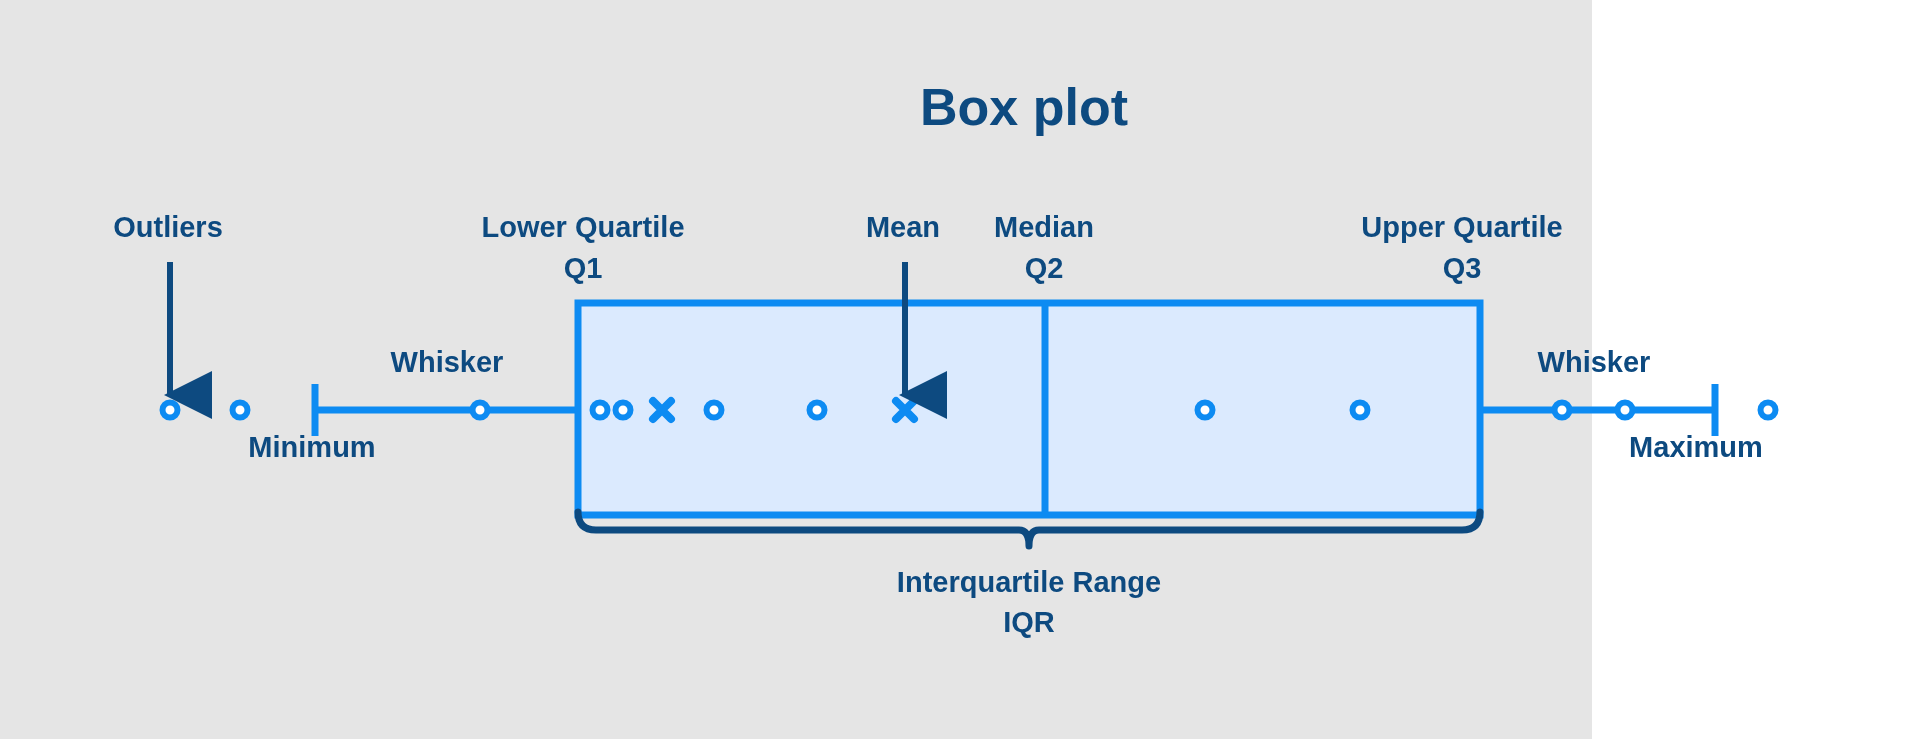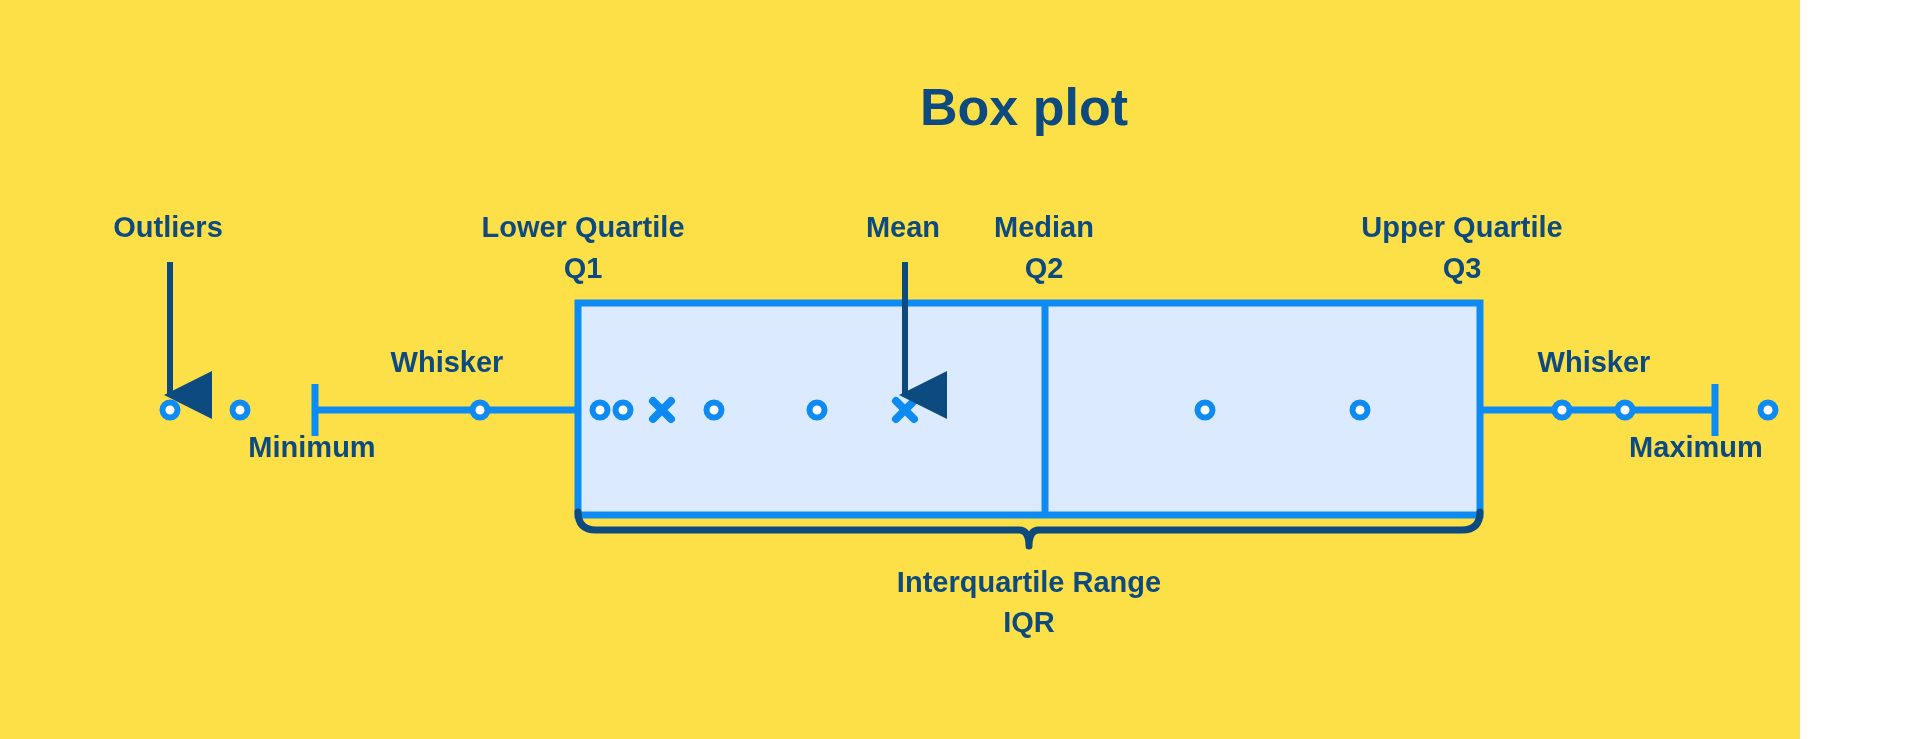--- a/index.html
+++ b/index.html
@@ -9,23 +9,23 @@
     background: #ffffff;
   }
   body {
     width: 1920px;
     height: 739px;
     overflow: hidden;
     font-family: "Liberation Sans", "DejaVu Sans", sans-serif;
   }
   #stage {
     position: relative;
-    width: 1800px;
+    width: 1592px;
     height: 739px;
-    background: #fde047;
+    background: #e5e5e5;
   }
   #boxplot-svg {
     position: absolute;
     left: 0;
     top: 0;
     width: 1920px;
     height: 739px;
     display: block;
   }
   .lbl {

